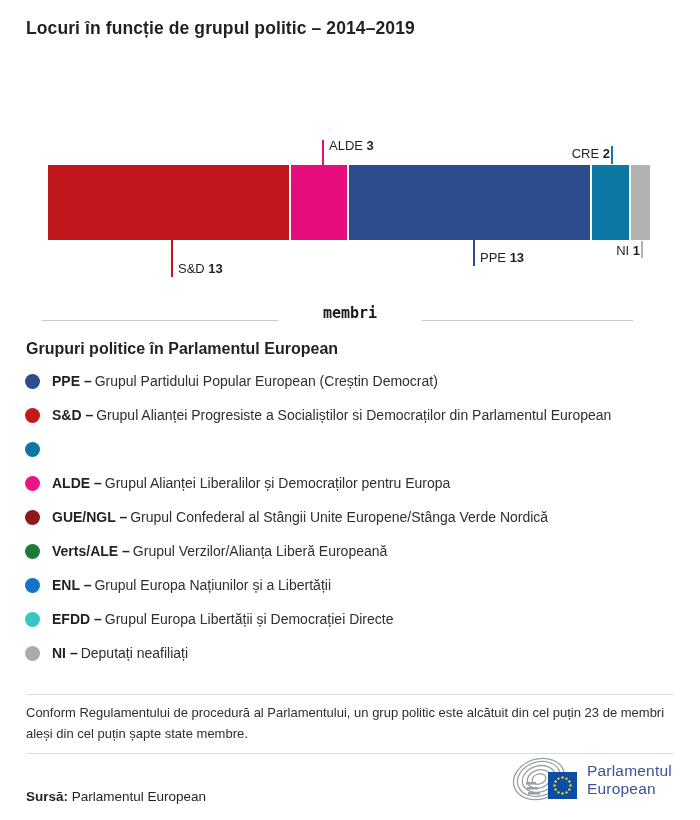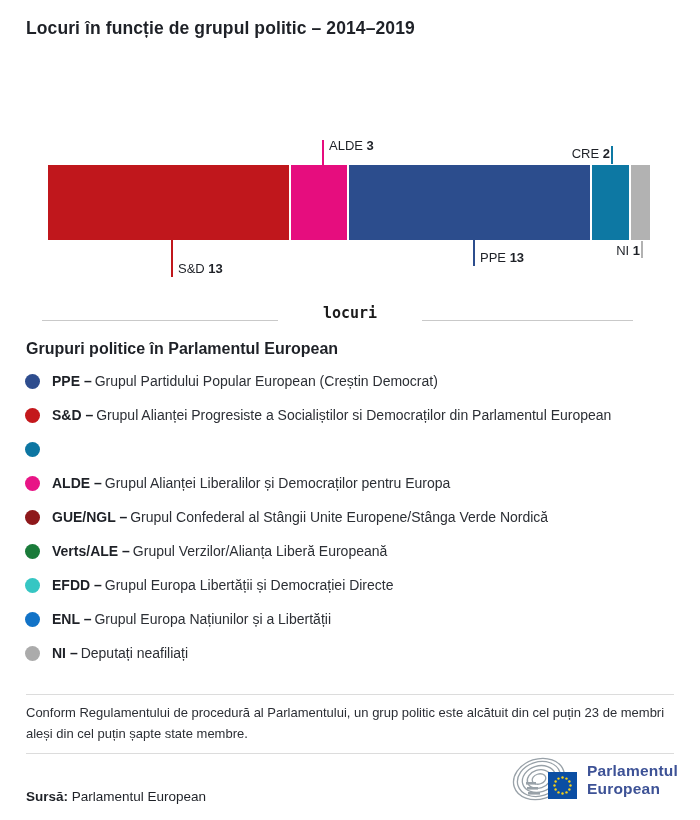--- a/index.html
+++ b/index.html
@@ -36,21 +36,21 @@
 
   
   .hr{position:absolute;left:26px;width:648px;height:1px;background:#dcdcdc;}
   .footnote{position:absolute;left:26px;top:702px;width:652px;font-size:13px;
             line-height:21px;color:#2c2f35;}
   .source{position:absolute;left:26px;top:789px;font-size:13.5px;color:#1e2127;}
   .source b{font-weight:bold;}
 
   
   .logo{position:absolute;left:512px;top:757px;display:flex;align-items:center;}
-  .logo-text{margin-left:7px;font-size:15.5px;font-weight:bold;line-height:18px;
+  .logo-text{margin-left:7px;font-size:15.5px;font-weight:normal;line-height:18px;
              color:#3d5296;letter-spacing:.2px;}
 </style>
 </head>
 <body>
 
 <div class="page">
 
   <div class="title">Locuri în funcție de grupul politic – 2014–2019</div>
 
   <div class="bar">
@@ -82,21 +82,21 @@
   </div>
 
   <div class="seg-label" style="left:641px;top:241px">
     <span class="tick" style="top: 0px; height: 17px; background: rgb(178, 178, 178);"></span>
     <span class="txt right" style="top:2px"><span>NI</span> <b>1</b></span>
   </div>
 
   <div class="rule" style="left:42px;top:320px;width:236px"></div>
   <div class="rule" style="left:422px;top:320px;width:211px"></div>
   <div class="total">
-    <div>locuri</div>
+    <div>membri</div>
   </div>
 
   <div class="legend-heading">Grupuri politice în Parlamentul European</div>
   <div class="legend">
     <div class="row">
       <span class="dot" style="background: rgb(46, 77, 142);"></span>
       <span class="lbl"><span class="abbr">PPE –</span><span class="desc">Grupul Partidului Popular European (Creștin Democrat)</span></span>
     </div>
     <div class="row">
       <span class="dot" style="background: rgb(196, 24, 28);"></span>
@@ -111,26 +111,26 @@
     </div>
     <div class="row">
       <span class="dot" style="background: rgb(142, 24, 27);"></span>
       <span class="lbl"><span class="abbr">GUE/NGL –</span><span class="desc">Grupul Confederal al Stângii Unite Europene/Stânga Verde Nordică</span></span>
     </div>
     <div class="row">
       <span class="dot" style="background: rgb(26, 123, 58);"></span>
       <span class="lbl"><span class="abbr">Verts/ALE –</span><span class="desc">Grupul Verzilor/Alianța Liberă Europeană</span></span>
     </div>
     <div class="row">
+      <span class="dot" style="background: rgb(18, 115, 199);"></span>
+      <span class="lbl"><span class="abbr">ENL –</span><span class="desc">Grupul Europa Națiunilor și a Libertății</span></span>
+    </div>
+    <div class="row">
       <span class="dot" style="background: rgb(54, 198, 195);"></span>
       <span class="lbl"><span class="abbr">EFDD –</span><span class="desc">Grupul Europa Libertății și Democrației Directe</span></span>
-    </div>
-    <div class="row">
-      <span class="dot" style="background: rgb(18, 115, 199);"></span>
-      <span class="lbl"><span class="abbr">ENL –</span><span class="desc">Grupul Europa Națiunilor și a Libertății</span></span>
     </div>
     <div class="row">
       <span class="dot" style="background: rgb(171, 171, 171);"></span>
       <span class="lbl"><span class="abbr">NI –</span><span class="desc">Deputați neafiliați</span></span>
     </div>
   </div>
 
   <div class="hr" style="top:694px"></div>
   <div class="footnote">Conform Regulamentului de procedură al Parlamentului, un grup politic este alcătuit din cel puțin 23 de membri aleși din cel puțin șapte state membre.</div>
   <div class="hr" style="top:753px"></div>

